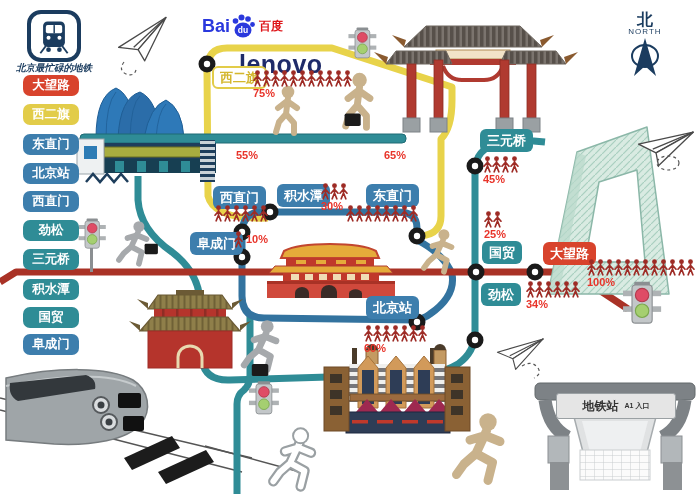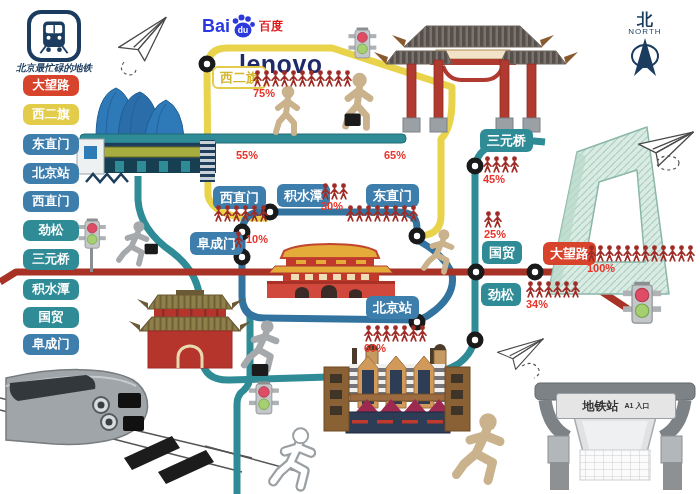--- a/index.html
+++ b/index.html
@@ -631,21 +631,21 @@
           <circle cx="4.5" cy="2.7" r="2.4" fill="currentColor"></circle>
           <path d="M4.5,5 L4.5,10 M4.5,6.2 L1,10.2 M4.5,6.2 L8,10.2 M4.5,10 L2.2,15.8 M4.5,10 L6.8,15.8" stroke="currentColor" stroke-width="1.7" stroke-linecap="round" fill="none"></path>
         </svg>
         <svg width="9" height="17" viewBox="0 0 9 17">
           <circle cx="4.5" cy="2.7" r="2.4" fill="currentColor"></circle>
           <path d="M4.5,5 L4.5,10 M4.5,6.2 L1,10.2 M4.5,6.2 L8,10.2 M4.5,10 L2.2,15.8 M4.5,10 L6.8,15.8" stroke="currentColor" stroke-width="1.7" stroke-linecap="round" fill="none"></path>
         </svg>
       </div>
     <span class="pct">34%</span>
   </div>
-  <div class="crowd" style="left:587px;top:245px">
+  <div class="crowd" style="left:587px;top:259px">
     <div class="row">
         <svg width="9" height="17" viewBox="0 0 9 17">
           <circle cx="4.5" cy="2.7" r="2.4" fill="currentColor"></circle>
           <path d="M4.5,5 L4.5,10 M4.5,6.2 L1,10.2 M4.5,6.2 L8,10.2 M4.5,10 L2.2,15.8 M4.5,10 L6.8,15.8" stroke="currentColor" stroke-width="1.7" stroke-linecap="round" fill="none"></path>
         </svg>
         <svg width="9" height="17" viewBox="0 0 9 17">
           <circle cx="4.5" cy="2.7" r="2.4" fill="currentColor"></circle>
           <path d="M4.5,5 L4.5,10 M4.5,6.2 L1,10.2 M4.5,6.2 L8,10.2 M4.5,10 L2.2,15.8 M4.5,10 L6.8,15.8" stroke="currentColor" stroke-width="1.7" stroke-linecap="round" fill="none"></path>
         </svg>
         <svg width="9" height="17" viewBox="0 0 9 17">

